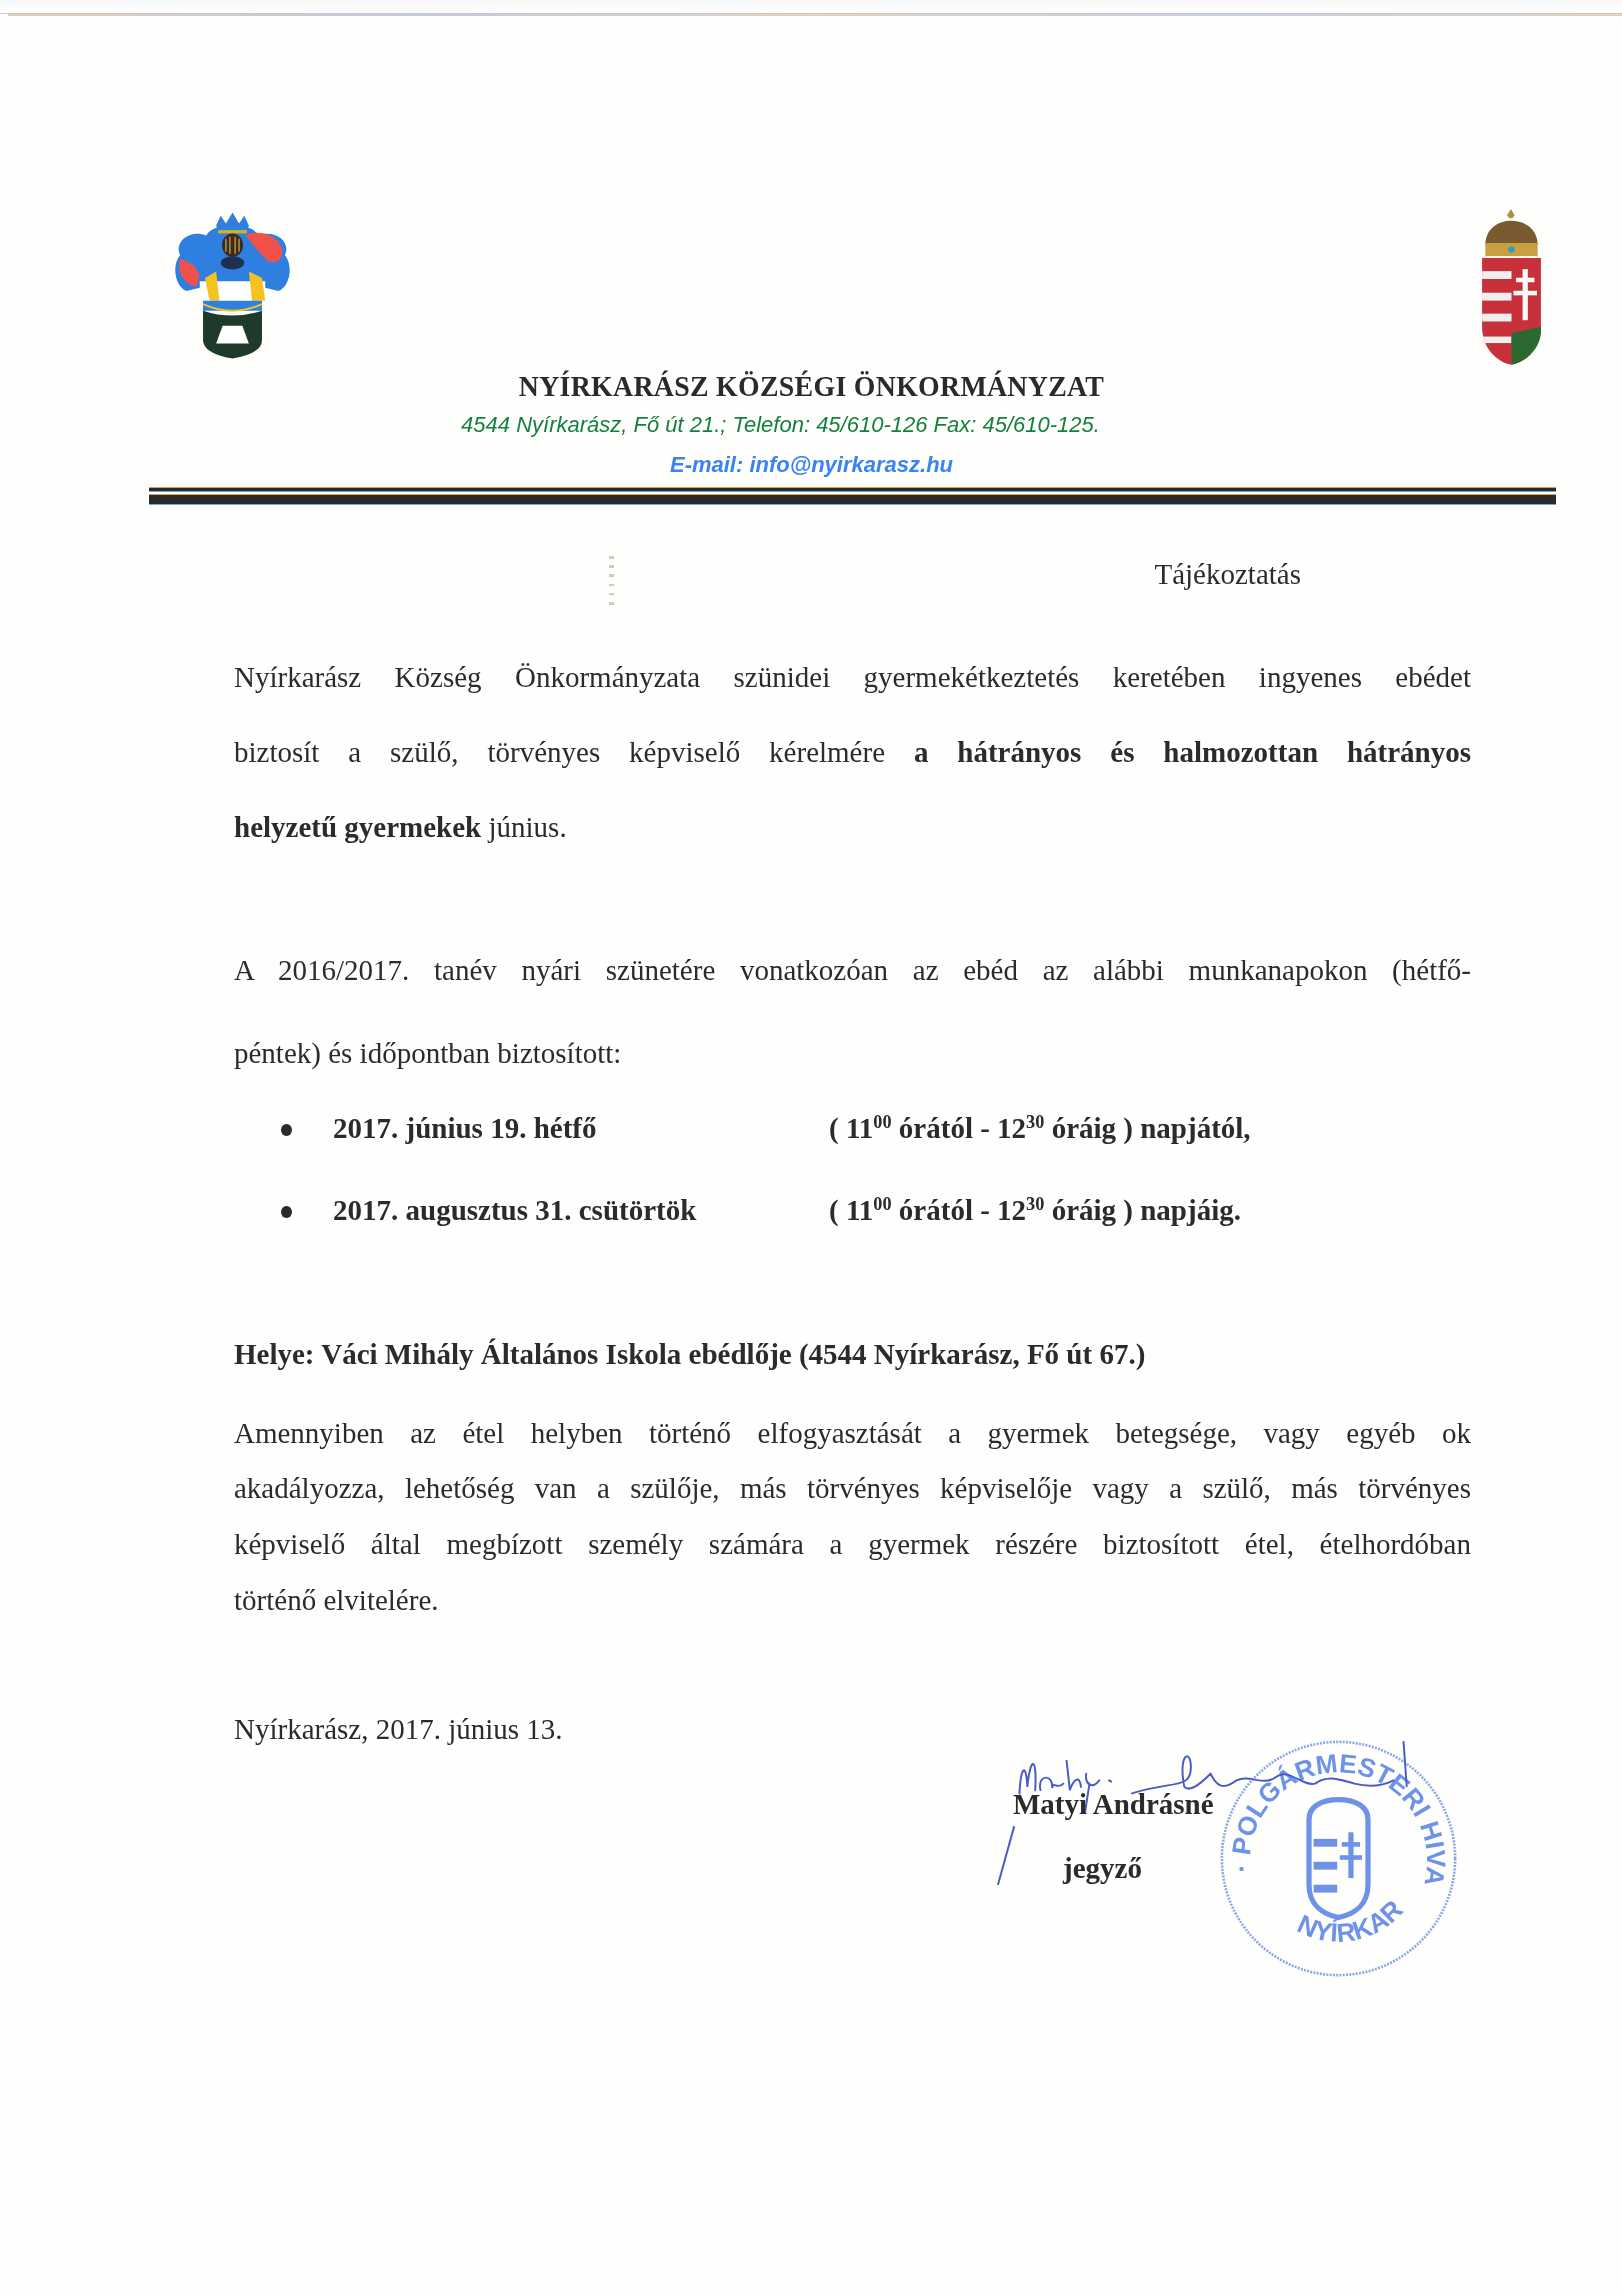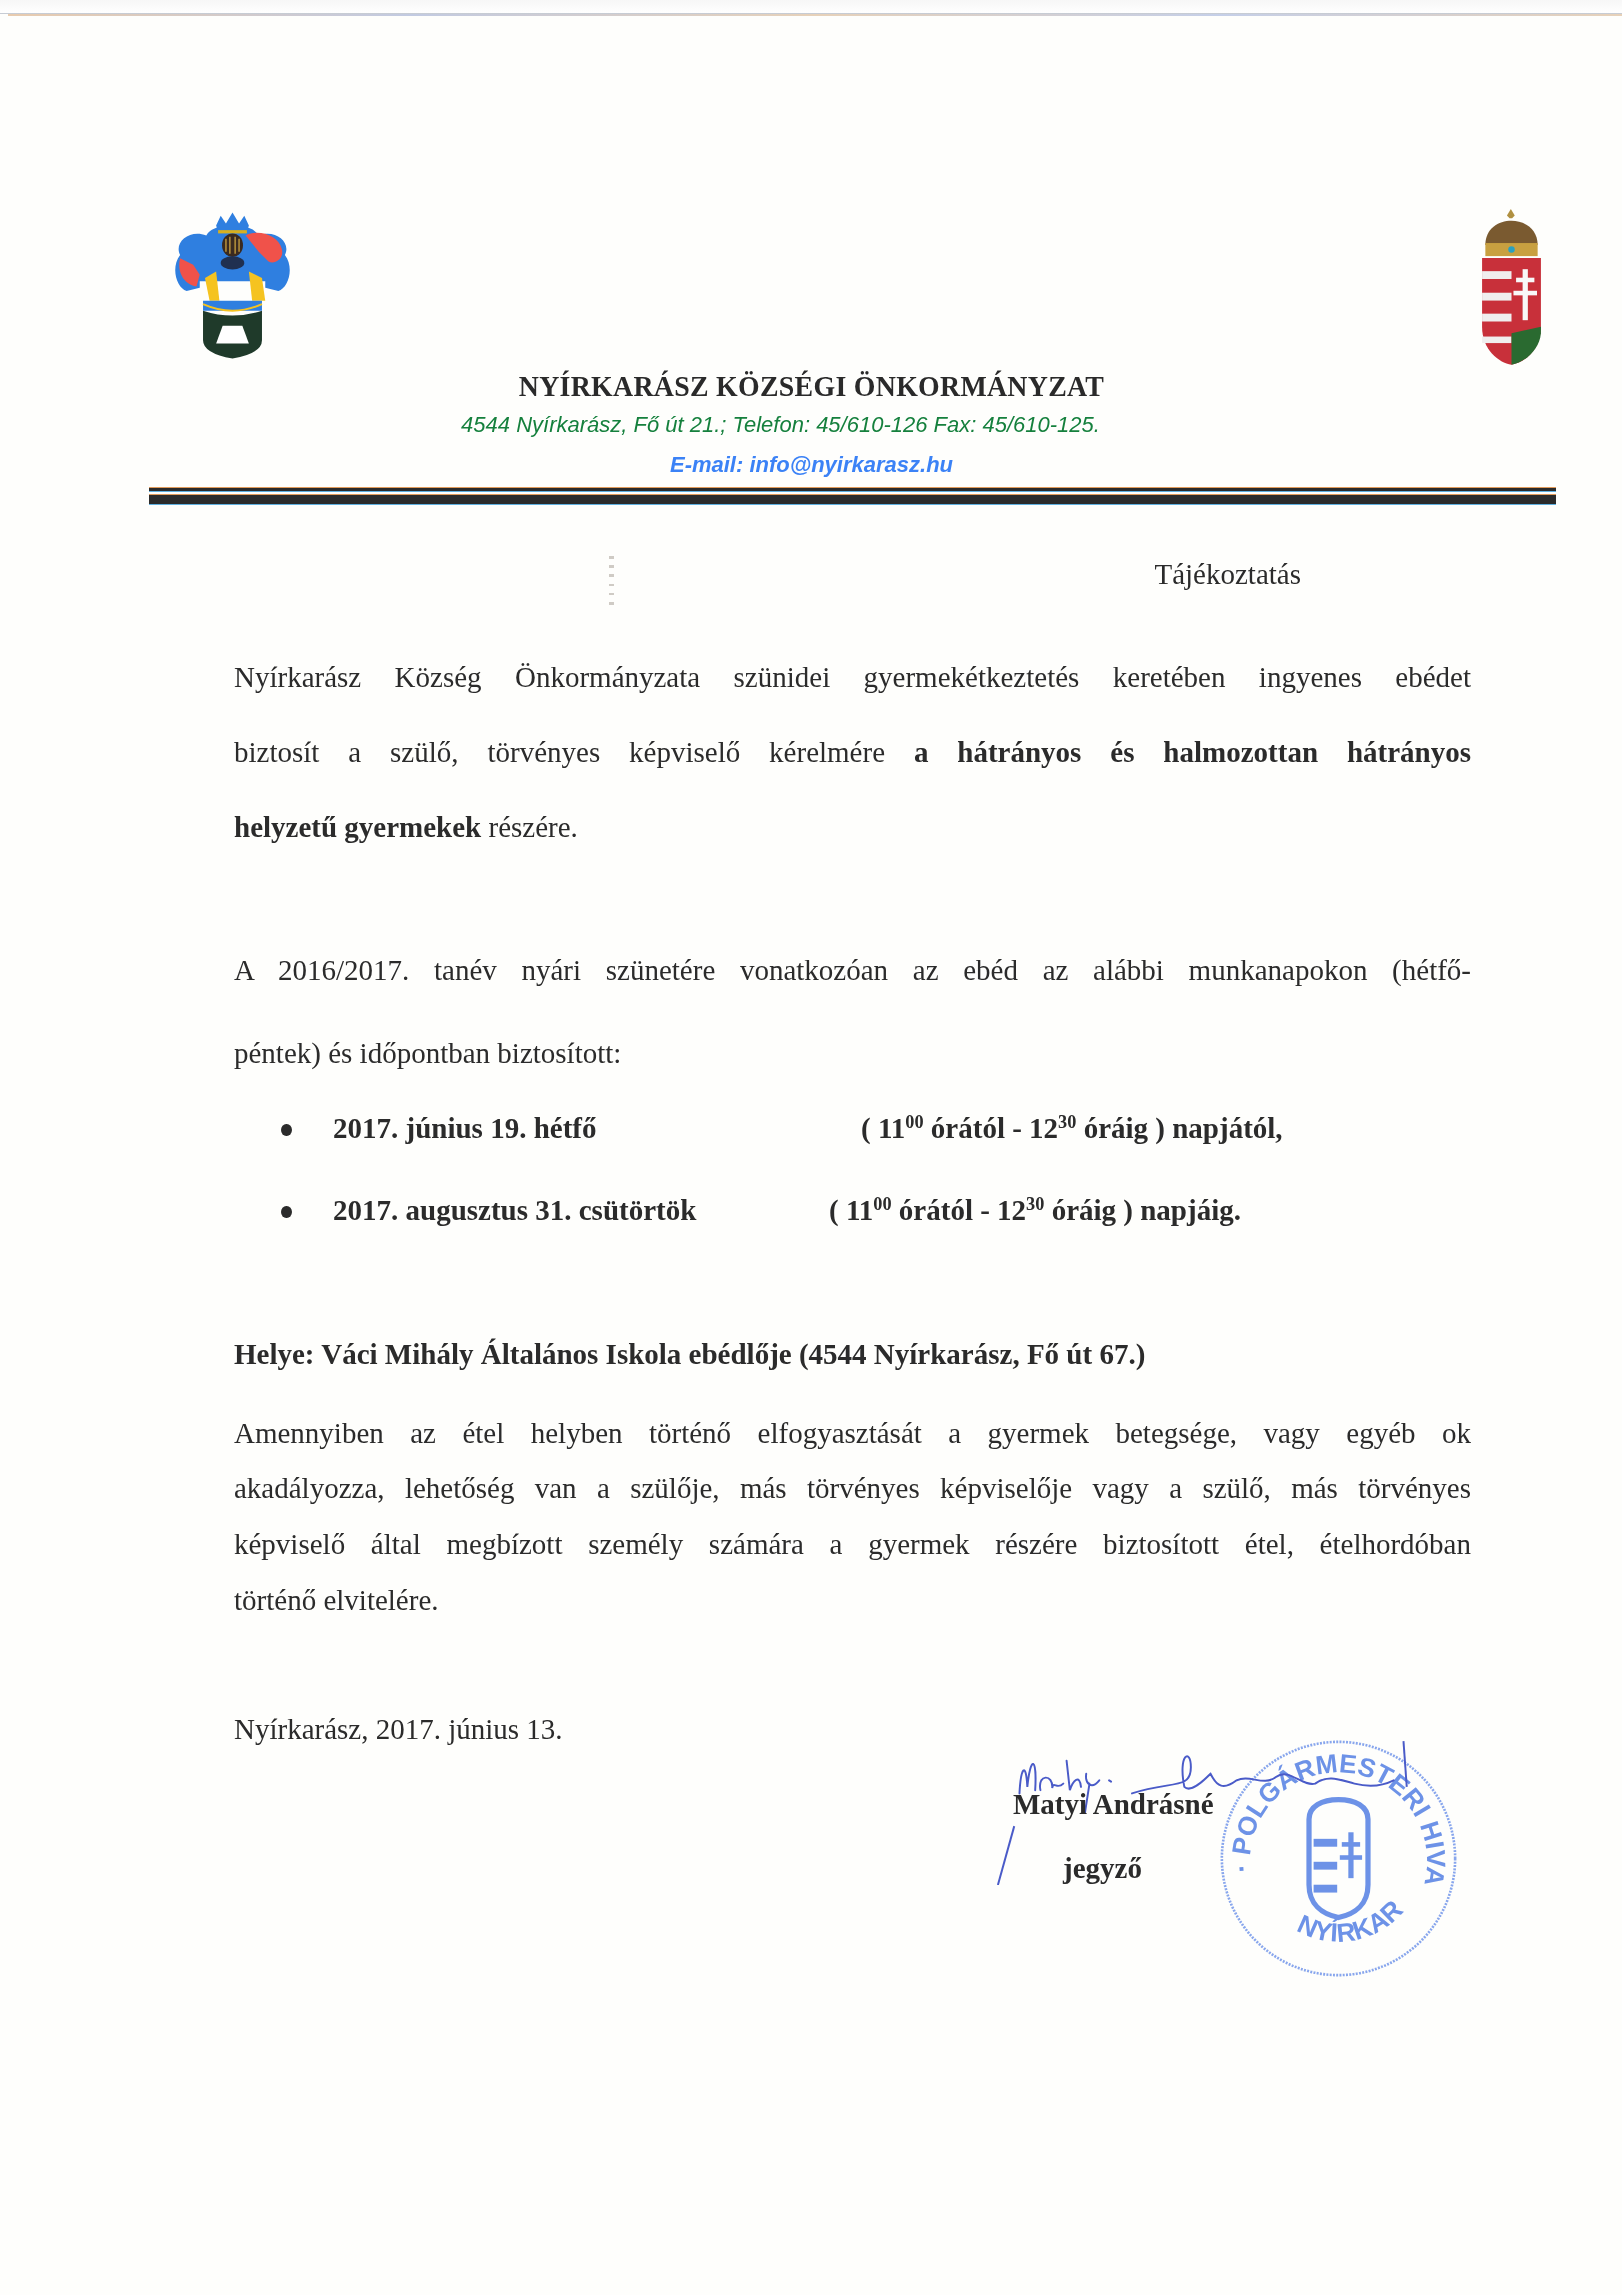--- a/index.html
+++ b/index.html
@@ -163,29 +163,29 @@
 <div class="org-address">4544 Nyírkarász, Fő út 21.; Telefon: 45/610-126 Fax: 45/610-125.</div>
 <div class="org-email">E-mail: info@nyirkarasz.hu</div>
 <div class="rule-thin"></div>
 <div class="rule-thick"></div>
 
 <div class="scan-dots"></div>
 <div class="title">Tájékoztatás</div>
 
 <div class="para" style="top:661px">Nyírkarász Község Önkormányzata szünidei gyermekétkeztetés keretében ingyenes ebédet</div>
 <div class="para" style="top:736px"><span>biztosít a szülő, törvényes képviselő kérelmére </span><span class="b">a hátrányos és halmozottan hátrányos</span></div>
-<div class="para last" style="top:811px"><span class="b">helyzetű gyermekek</span><span> részére.</span></div>
+<div class="para last" style="top:811px"><span class="b">helyzetű gyermekek</span><span> június.</span></div>
 
 <div class="para" style="top:954px">A 2016/2017. tanév nyári szünetére vonatkozóan az ebéd az alábbi munkanapokon (hétfő-</div>
 <div class="para last" style="top:1037px">péntek) és időpontban biztosított:</div>
 
 <div class="bullet-row" style="top:1112px">
   <span class="bullet-dot"></span>
   <span class="bullet-date">2017. június 19. hétfő</span>
-  <span class="bullet-time" style="left:580px"><span>( </span><span>11</span><sup>00</sup><span> órától - </span><span>12</span><sup>30</sup><span> óráig ) </span><span>napjától,</span></span>
+  <span class="bullet-time" style="left:548px"><span>( </span><span>11</span><sup>00</sup><span> órától - </span><span>12</span><sup>30</sup><span> óráig ) </span><span>napjától,</span></span>
 </div>
 <div class="bullet-row" style="top:1194px">
   <span class="bullet-dot"></span>
   <span class="bullet-date">2017. augusztus 31. csütörtök</span>
   <span class="bullet-time" style="left:548px"><span>( </span><span>11</span><sup>00</sup><span> órától - </span><span>12</span><sup>30</sup><span> óráig ) </span><span>napjáig.</span></span>
 </div>
 
 <div class="place">Helye: Váci Mihály Általános Iskola ebédlője (4544 Nyírkarász, Fő út 67.)</div>
 
 <div class="para" style="top:1417px">Amennyiben az étel helyben történő elfogyasztását a gyermek betegsége, vagy egyéb ok</div>

